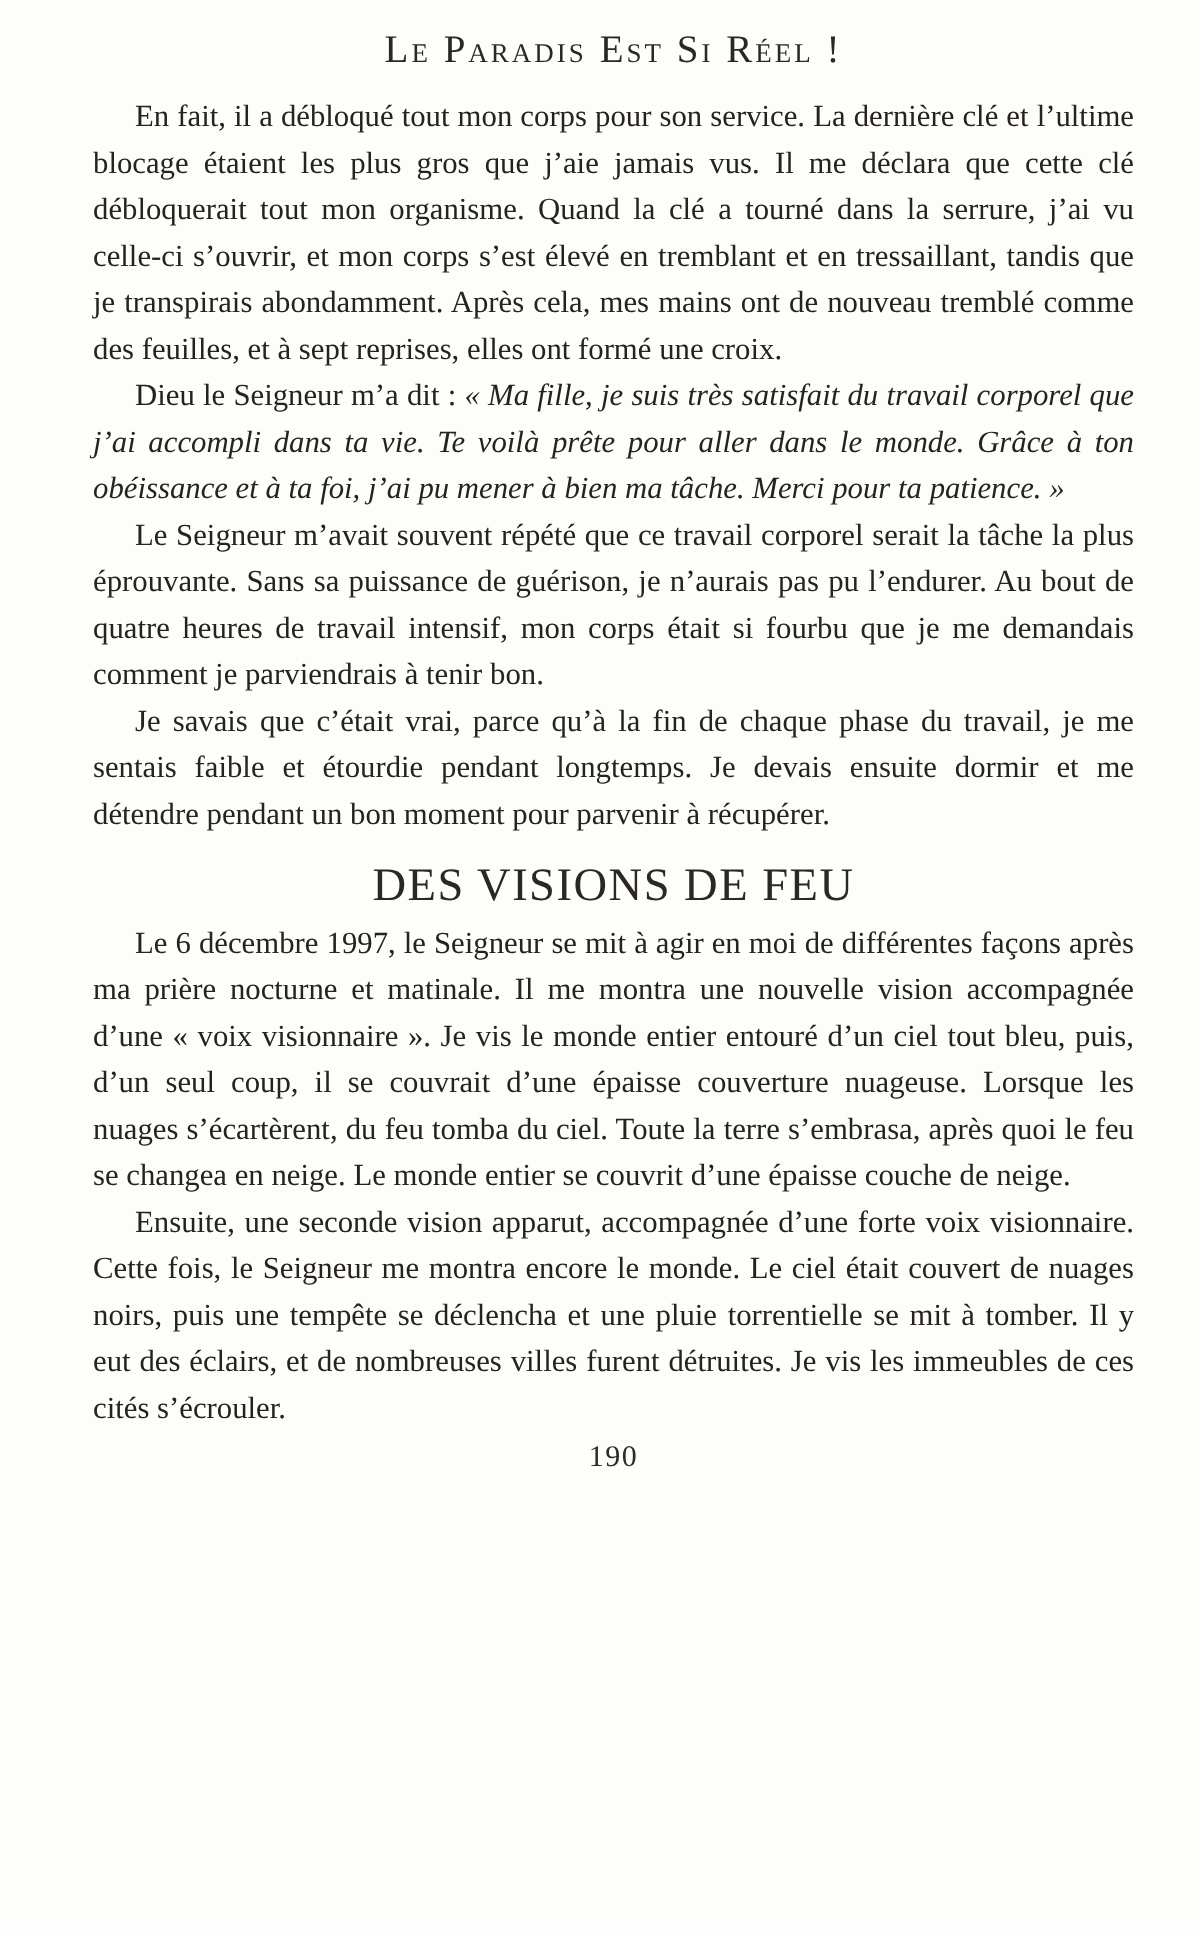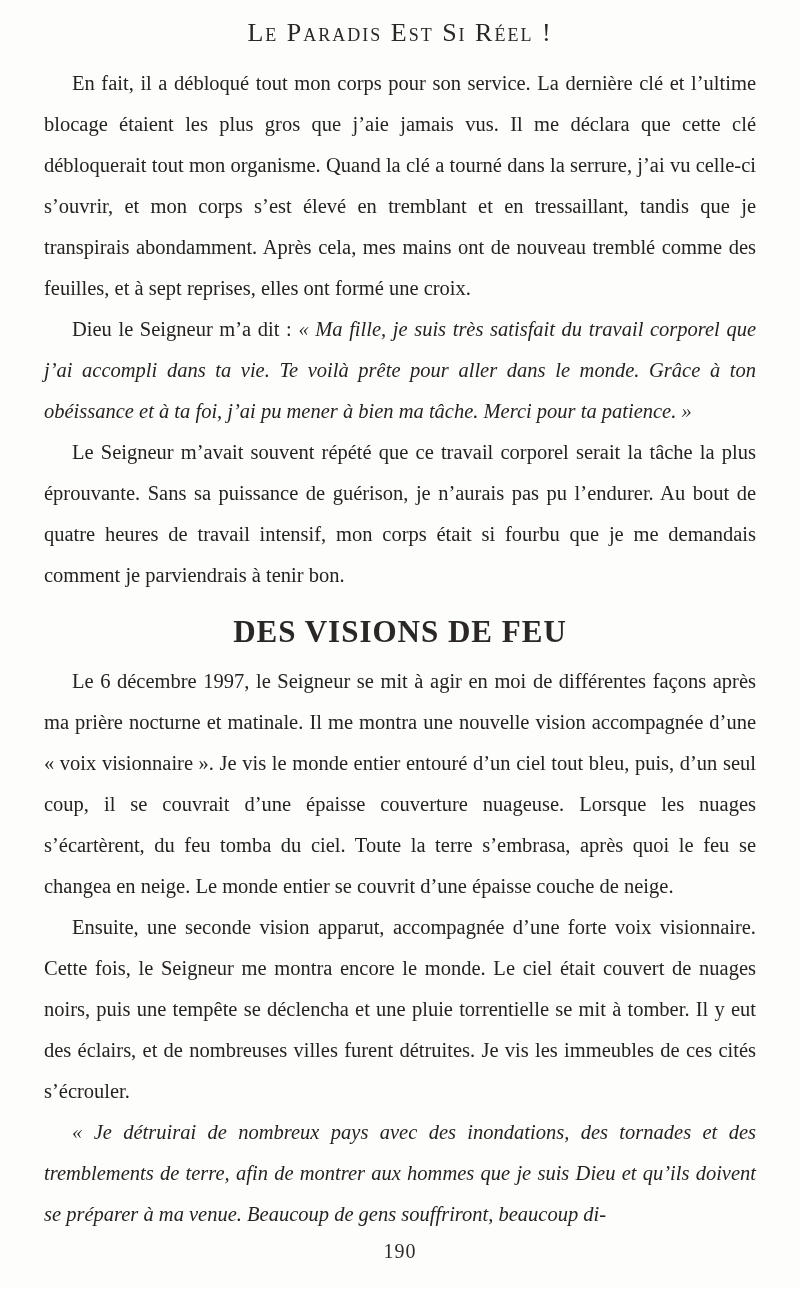--- a/index.html
+++ b/index.html
@@ -4,53 +4,53 @@
 <style>
   html, body {
     margin: 0;
     padding: 0;
     background: #ffffff;
   }
   .page {
     width: 800px;
     height: 1289px;
     box-sizing: border-box;
-    padding: 18px 44px 0 44px;
+    padding: 18px 44px 0 62px;
     background: #fdfdfb;
     color: #262220;
     font-family: "Liberation Serif", "DejaVu Serif", serif;
     overflow: hidden;
     position: relative;
   }
   .running-header {
     text-align: center;
     font-variant: small-caps;
     font-size: 26px;
     letter-spacing: 2px;
     margin: 0 0 15px 0;
     color: #2b2724;
     white-space: nowrap;
   }
   .body-text {
     font-size: 20.5px;
-    line-height: 41px;
+    line-height: 31px;
     text-align: justify;
   }
   .para {
     margin: 0;
     text-indent: 28px;
   }
   .quote-italic {
     font-style: italic;
   }
   .para.full-italic {
     font-style: italic;
   }
   .section-heading {
-    font-weight: bold;
+    font-weight: normal;
     text-align: center;
     text-indent: 0;
     font-size: 31px;
     letter-spacing: 1px;
     margin: 15px 0 9px 0;
     color: #2b2724;
     font-family: "Liberation Serif", "DejaVu Serif", serif;
   }
   .page-number {
     text-align: center;
@@ -69,27 +69,27 @@
 
   <div class="body-text">
 
     <p class="para"><span>En fait, il a débloqué tout mon corps pour son service. La dernière clé et l’ultime blocage étaient les plus gros que j’aie jamais vus. Il me déclara que cette clé débloquerait tout mon organisme. Quand la clé a tourné dans la serrure, j’ai vu celle-ci s’ouvrir, et mon corps s’est élevé en tremblant et en tressaillant, tandis que je transpirais abondamment. Après cela, mes mains ont de nouveau tremblé comme des feuilles, et à sept reprises, elles ont formé une croix.</span></p>
 
     <p class="para"><span>Dieu le Seigneur m’a dit : </span><span class="quote-italic">« Ma fille, je suis très satisfait du travail corporel que j’ai accompli dans ta vie. Te voilà prête pour aller dans le monde. Grâce à ton obéissance et à ta foi, j’ai pu mener à bien ma tâche. Merci pour ta patience. »</span></p>
 
     <p class="para"><span>Le Seigneur m’avait souvent répété que ce travail corporel serait la tâche la plus éprouvante. Sans sa puissance de guérison, je n’aurais pas pu l’endurer. Au bout de quatre heures de travail intensif, mon corps était si fourbu que je me demandais comment je parviendrais à tenir bon.</span></p>
 
 
+    <p class="para"><span>Je savais que c’était vrai, parce qu’à la fin de chaque phase du travail, je me sentais faible et étourdie pendant longtemps. Je devais ensuite dormir et me détendre pendant un bon moment pour parvenir à récupérer.</span></p>
 
     <h2 class="section-heading">DES VISIONS DE FEU</h2>
 
     <p class="para"><span>Le 6 décembre 1997, le Seigneur se mit à agir en moi de différentes façons après ma prière nocturne et matinale. Il me montra une nouvelle vision accompagnée d’une « voix visionnaire ». Je vis le monde entier entouré d’un ciel tout bleu, puis, d’un seul coup, il se couvrait d’une épaisse couverture nuageuse. Lorsque les nuages s’écartèrent, du feu tomba du ciel. Toute la terre s’embrasa, après quoi le feu se changea en neige. Le monde entier se couvrit d’une épaisse couche de neige.</span></p>
 
     <p class="para"><span>Ensuite, une seconde vision apparut, accompagnée d’une forte voix visionnaire. Cette fois, le Seigneur me montra encore le monde. Le ciel était couvert de nuages noirs, puis une tempête se déclencha et une pluie torrentielle se mit à tomber. Il y eut des éclairs, et de nombreuses villes furent détruites. Je vis les immeubles de ces cités s’écrouler.</span></p>
 
 
-    <p class="para full-italic"><span>« Je détruirai de nombreux pays avec des inondations, des tornades et des tremblements de terre, afin de montrer aux hommes que je suis Dieu et qu’ils doivent se préparer à ma venue. Beaucoup de gens souffriront, beaucoup di-</span></p>
 
   </div>
 
   <div class="page-number">190</div>
 
 </div>
 
 </body></html>

